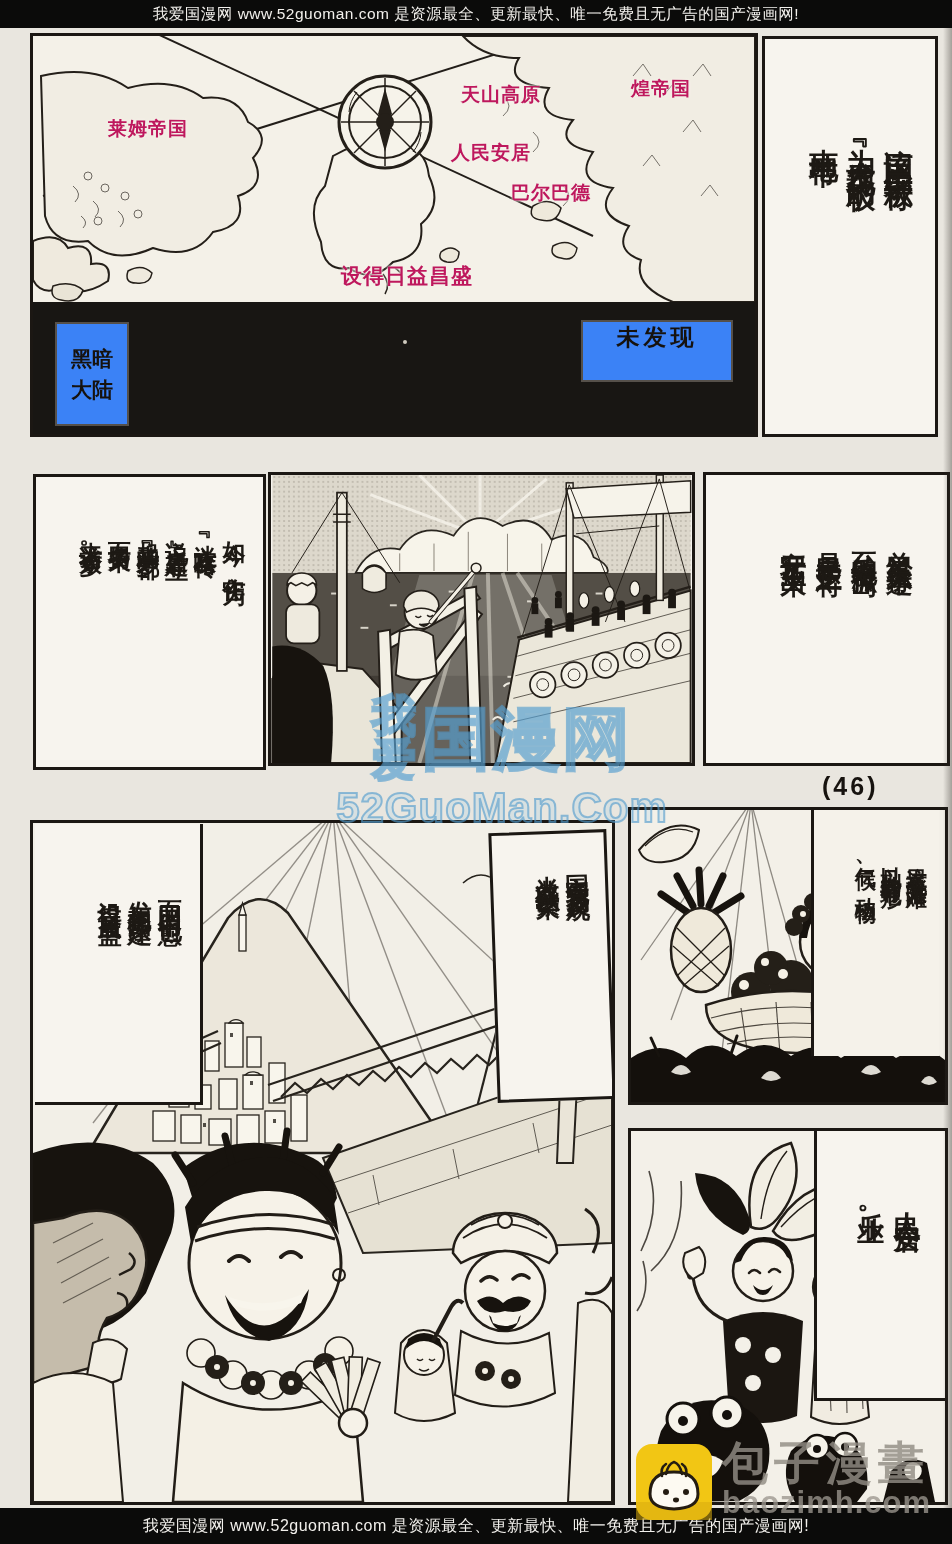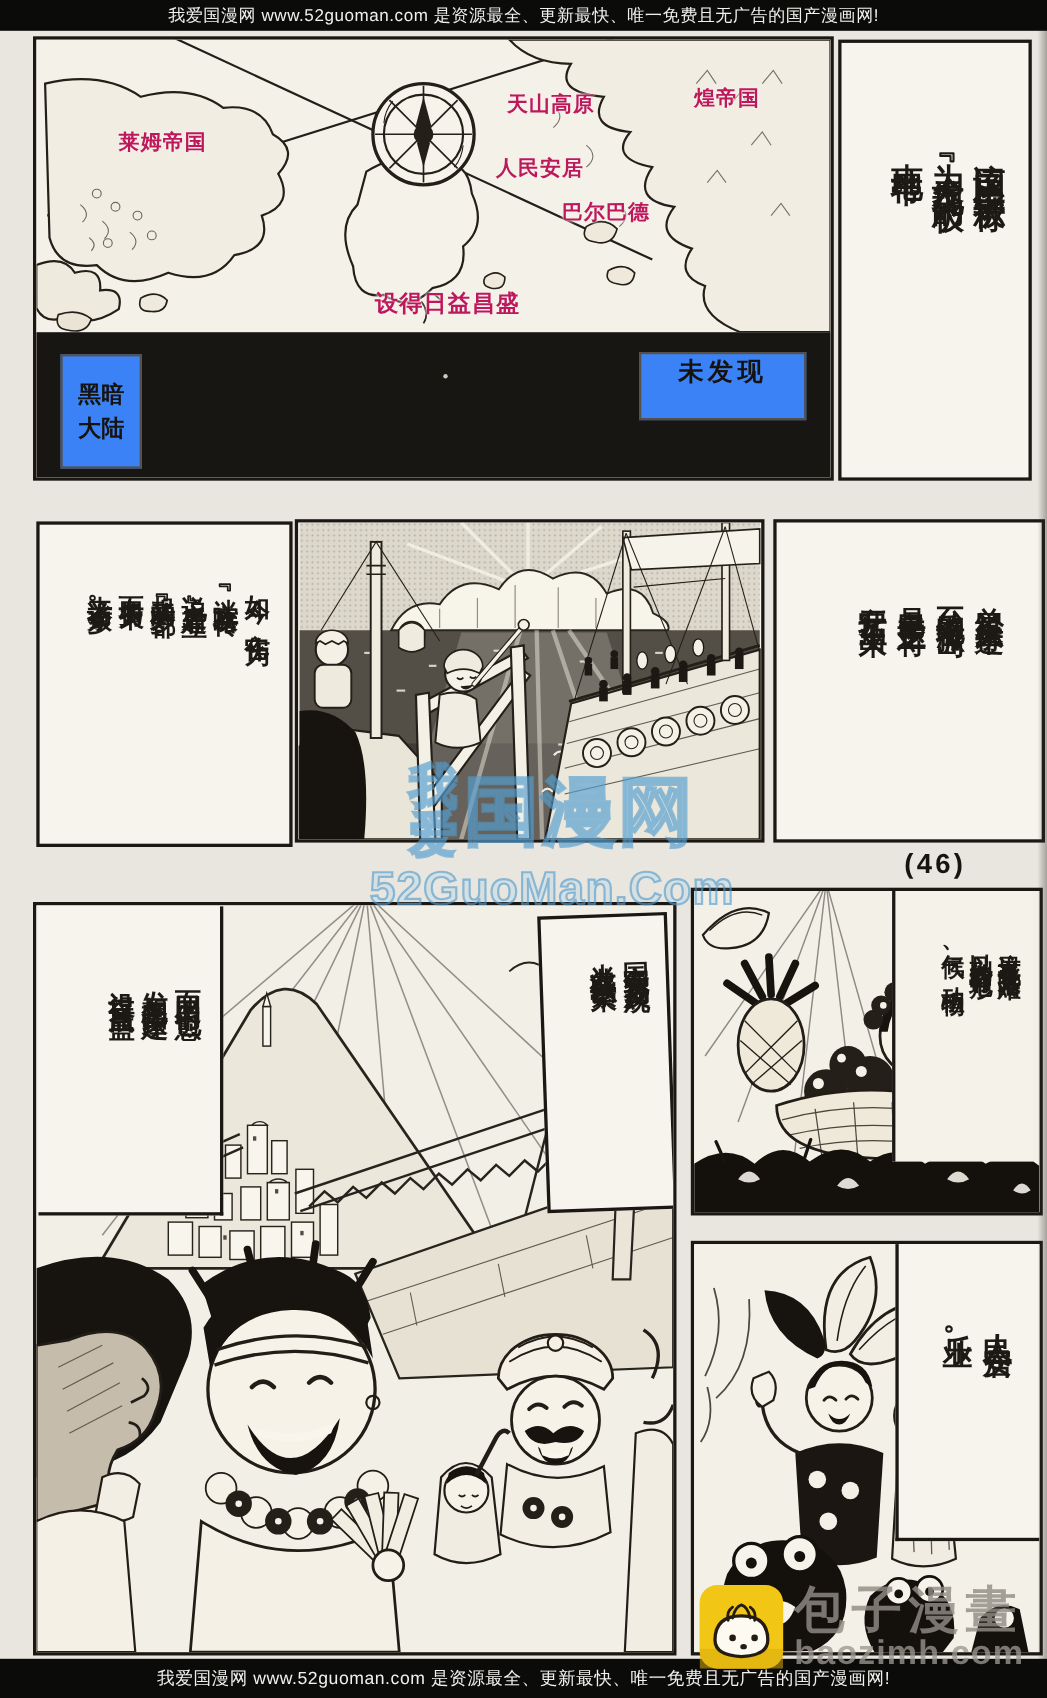--- a/index.html
+++ b/index.html
@@ -82,21 +82,21 @@
     display:flex;flex-direction:column;align-items:center;}
   .wm-row{display:flex;align-items:center;}
   .wm-stack{display:flex;flex-direction:column;margin-right:6px;}
   .wm-small{font-size:44px;font-weight:800;line-height:1.0;}
   .wm-big{font-size:68px;font-weight:800;line-height:1.0;letter-spacing:2px;}
   .wm-domain{font-size:42px;font-weight:800;letter-spacing:1px;margin-top:2px;}
   .wm-txt{color:rgba(125,190,235,.16);-webkit-text-stroke:2.5px rgba(80,155,205,.62);}
   .wm-domain.wm-txt{-webkit-text-stroke:2px rgba(80,155,205,.62);}
 
   
-  #baozi{position:absolute;left:636px;top:1438px;z-index:20;display:flex;align-items:center;}
+  #baozi{position:absolute;left:636px;top:1438px;z-index:20;display:flex;align-items:flex-end;}
   #baozi-icon{width:76px;height:76px;border-radius:16px;background:#f2c614;position:relative;flex:0 0 auto;}
   #baozi-texts{margin-left:10px;padding-top:2px;}
   #baozi-name{font-size:46px;font-weight:800;color:rgba(145,140,132,.82);letter-spacing:6px;line-height:1.0;}
   #baozi-domain{font-size:31px;font-weight:700;color:rgba(155,150,142,.78);letter-spacing:1px;line-height:1.1;}
 
   svg{display:block;}
 </style>
 </head>
 <body>
 

